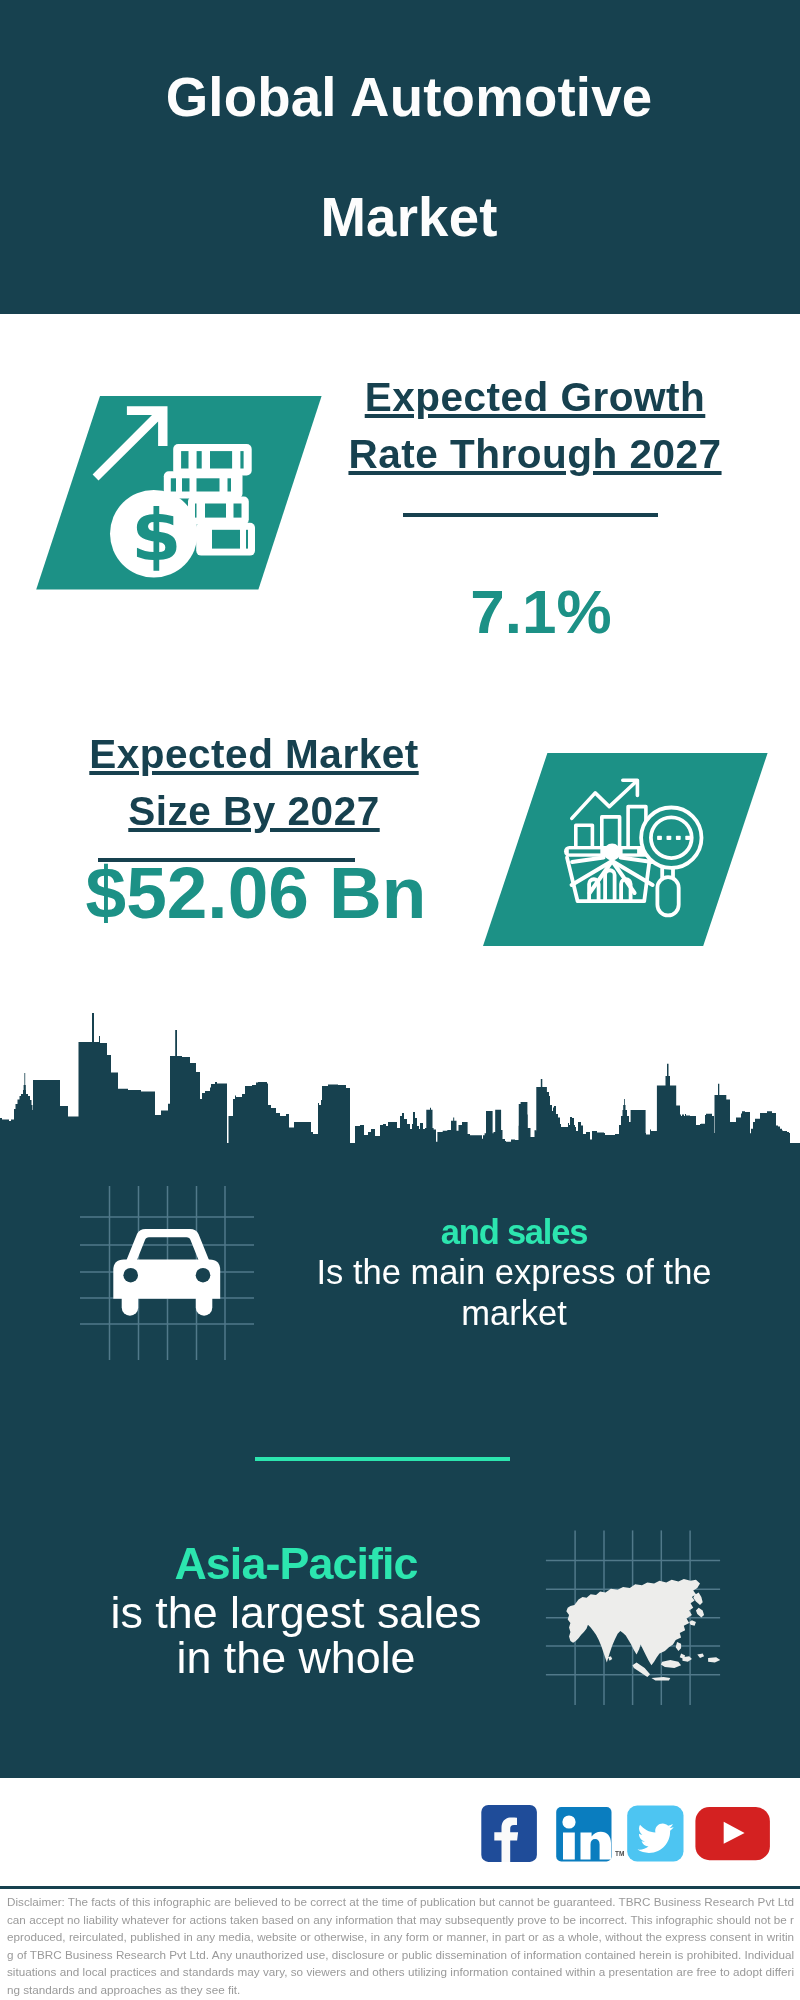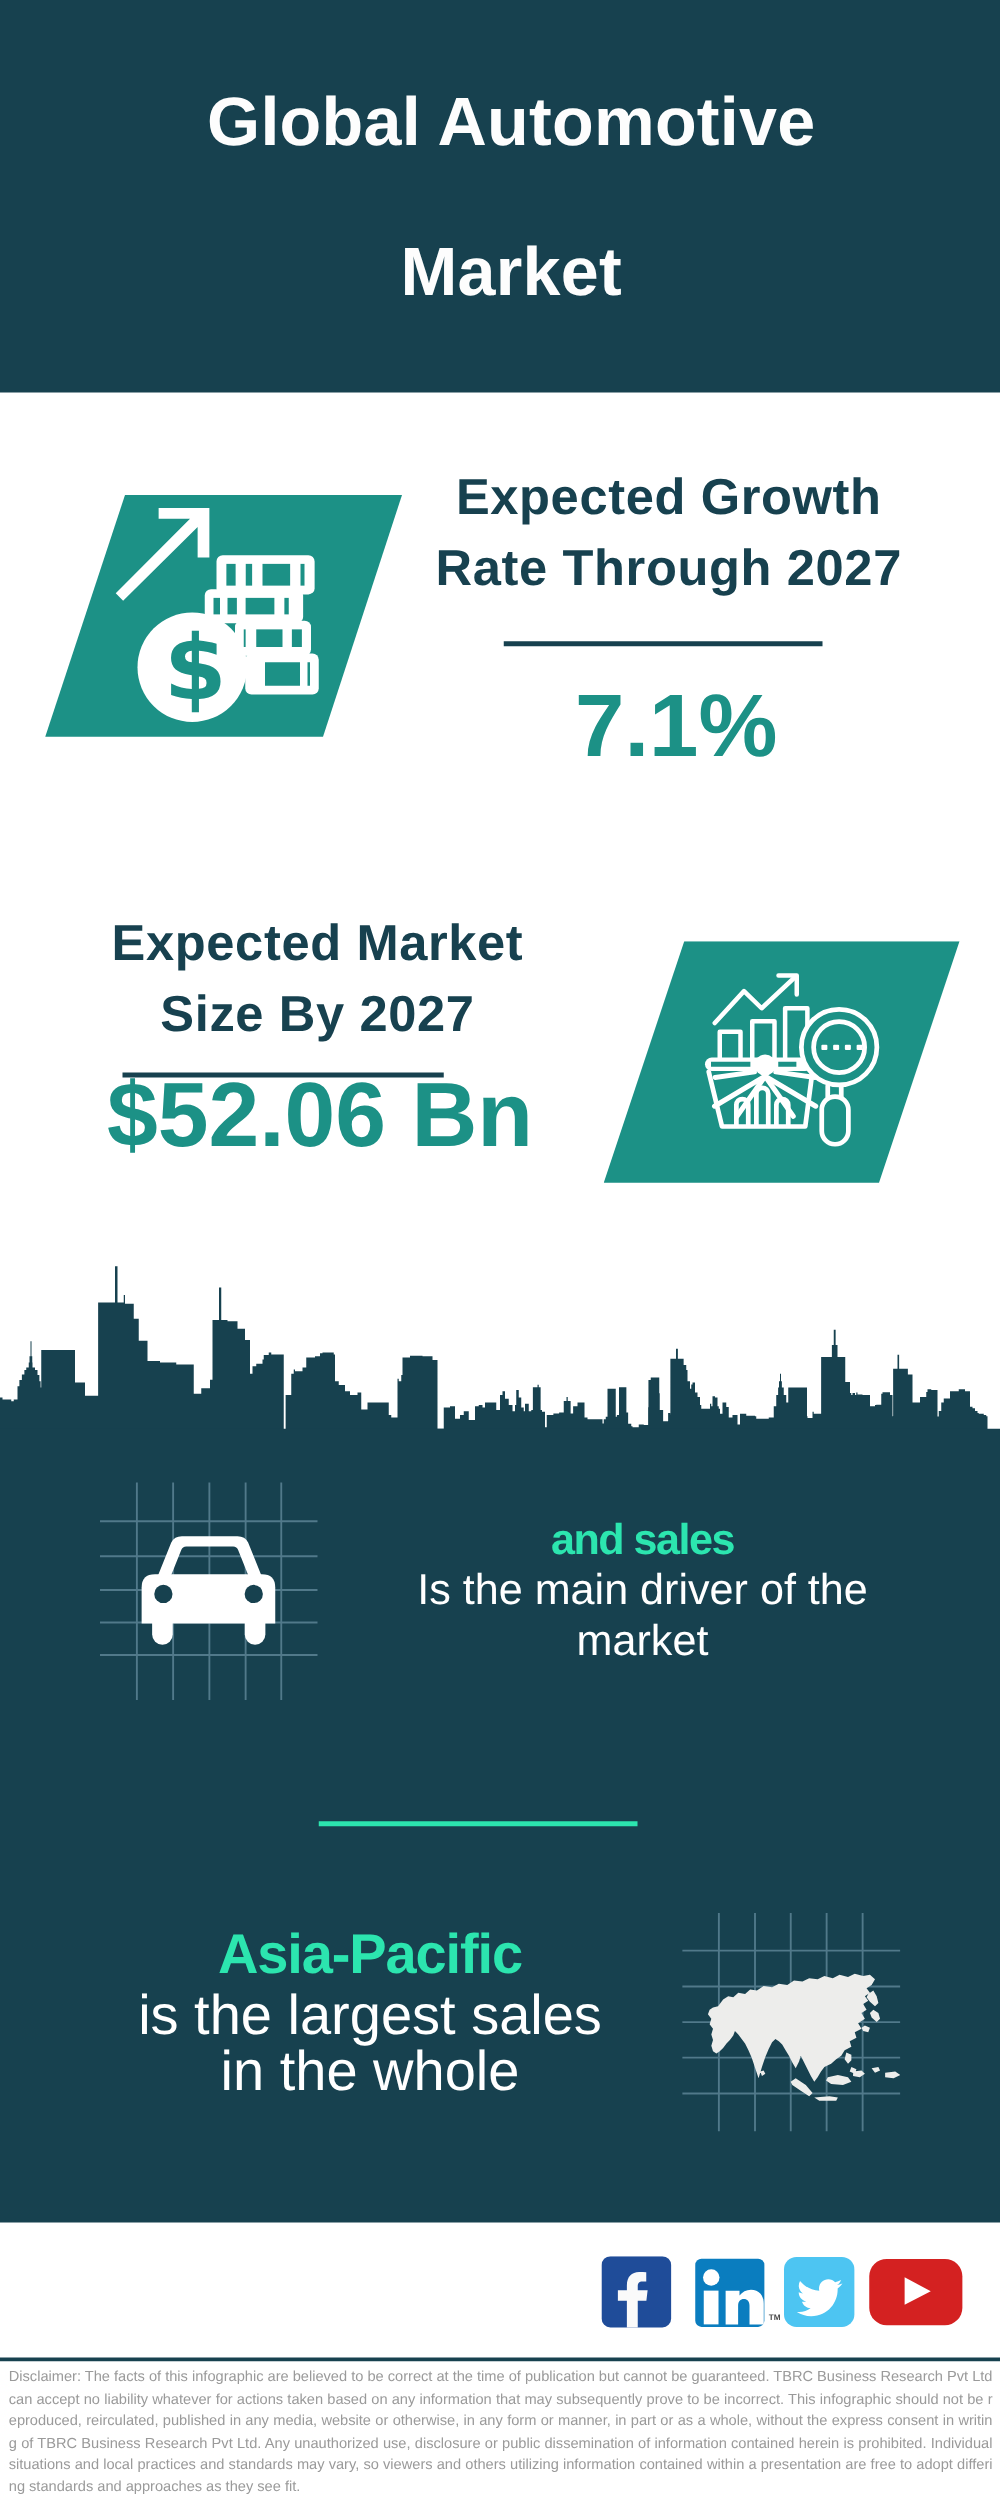--- a/index.html
+++ b/index.html
@@ -4,21 +4,21 @@
 <style>
   html,body{margin:0;padding:0;}
   body{width:800px;height:2000px;background:#fff;font-family:"Liberation Sans",sans-serif;overflow:hidden;}
   .page{position:relative;width:800px;height:2000px;overflow:hidden;background:#fff;}
 
   .hdr{position:absolute;left:0;top:0;width:800px;height:314px;background:#17414F;}
   .hdr h1{position:absolute;left:9px;top:68px;width:800px;margin:0;text-align:center;
           color:#fdfdfd;font-size:54.6px;font-weight:bold;line-height:60px;letter-spacing:0.2px;}
 
   .stat-head{position:absolute;text-align:center;color:#17414F;font-size:40.5px;font-weight:bold;
-             line-height:57px;letter-spacing:0.5px;}
+             line-height:57px;letter-spacing:0.5px;text-decoration:underline;}
   .rule{position:absolute;height:4px;background:#17414F;}
   .big{position:absolute;text-align:center;color:#1C9186;font-size:100px;font-weight:bold;
        line-height:100px;letter-spacing:-1px;white-space:nowrap;}
 
   .para{position:absolute;}
 
   .sky{position:absolute;left:0;top:1000px;width:800px;height:154px;display:block;}
   .dark{position:absolute;left:0;top:1143px;width:800px;height:635px;background:#17414F;}
 
   .grid line{stroke:#51798A;stroke-width:1.5;}
@@ -73,21 +73,21 @@
       <circle cx="117.8" cy="137.8" r="43.8" fill="#fff"></circle>
       <text x="120.3" y="138.5" font-family="DejaVu Sans, sans-serif" font-size="72" font-weight="bold" fill="#1C9186" text-anchor="middle" dominant-baseline="central">$</text>
     </svg>
   </div>
 
   <div class="stat-head" style="left:335px;top:369px;width:400px;">
     <div>Expected Growth</div>
     <div>Rate Through 2027</div>
   </div>
   <div class="rule" style="left:403px;top:513px;width:255px;"></div>
-  <div class="big" style="left:341px;top:533px;width:400px;font-size:71px;line-height:98px;letter-spacing:0px;">7.1%</div>
+  <div class="big" style="left:341px;top:563px;width:400px;font-size:62px;line-height:98px;letter-spacing:0px;">7.1%</div>
 
   <div class="stat-head" style="left:54px;top:726px;width:400px;">
     <div>Expected Market</div>
     <div>Size By 2027</div>
   </div>
   <div class="rule" style="left:98px;top:858px;width:257px;"></div>
   <div class="big" style="left:56px;top:856px;width:400px;font-size:73px;line-height:73px;letter-spacing:0px;">$52.06 Bn</div>
 
   <div class="para" style="left:483px;top:753px;width:285px;height:194px;">
     <svg width="285" height="194" viewBox="0 0 285 194">
@@ -160,21 +160,21 @@
         <path d="M125.8,123.0 h16.5 v9.5 a8.25,8.25 0 0 1 -16.5,0 Z" fill="#ffffff"></path>
         <path fill="#ffffff" fill-rule="evenodd" d="M55.5,87.5 L67.0,59.0 Q69.5,54.0 75.5,54.0 L120.0,54.0 Q126.0,54.0 128.5,59.0 L140.0,87.5 L55.5,87.5 Z M67.0,85.0 L75.0,65.0 Q76.0,62.2 79.0,62.2 L116.5,62.2 Q119.5,62.2 120.5,65.0 L128.5,85.0 Z"></path>
         <path d="M43.3,123.8 L43.3,95.0 Q43.3,84.4 54.0,84.4 L139.5,84.4 Q150.2,84.4 150.2,95.0 L150.2,123.8 Z" fill="#ffffff"></path>
         <circle cx="60.7" cy="100.2" r="7.3" fill="#17414F"></circle>
         <circle cx="133.0" cy="100.2" r="7.3" fill="#17414F"></circle>
       </g>
   </svg>
 
   <div class="blurb" style="left:268px;top:1212px;width:492px;font-size:34.5px;line-height:40.3px;--hls:-1.2px;">
     <div class="hl">and sales</div>
-    <div>Is the main driver of the</div>
+    <div>Is the main express of the</div>
     <div>market</div>
   </div>
 
   <div class="accent-rule" style="left:255px;top:1457px;width:255px;"></div>
 
   <div class="blurb" style="left:48px;top:1541px;width:496px;font-size:44.8px;line-height:45.5px;--hls:-0.9px;--hlm:3px;">
     <div class="hl">Asia-Pacific</div>
     <div>is the largest sales</div>
     <div>in the whole</div>
   </div>

